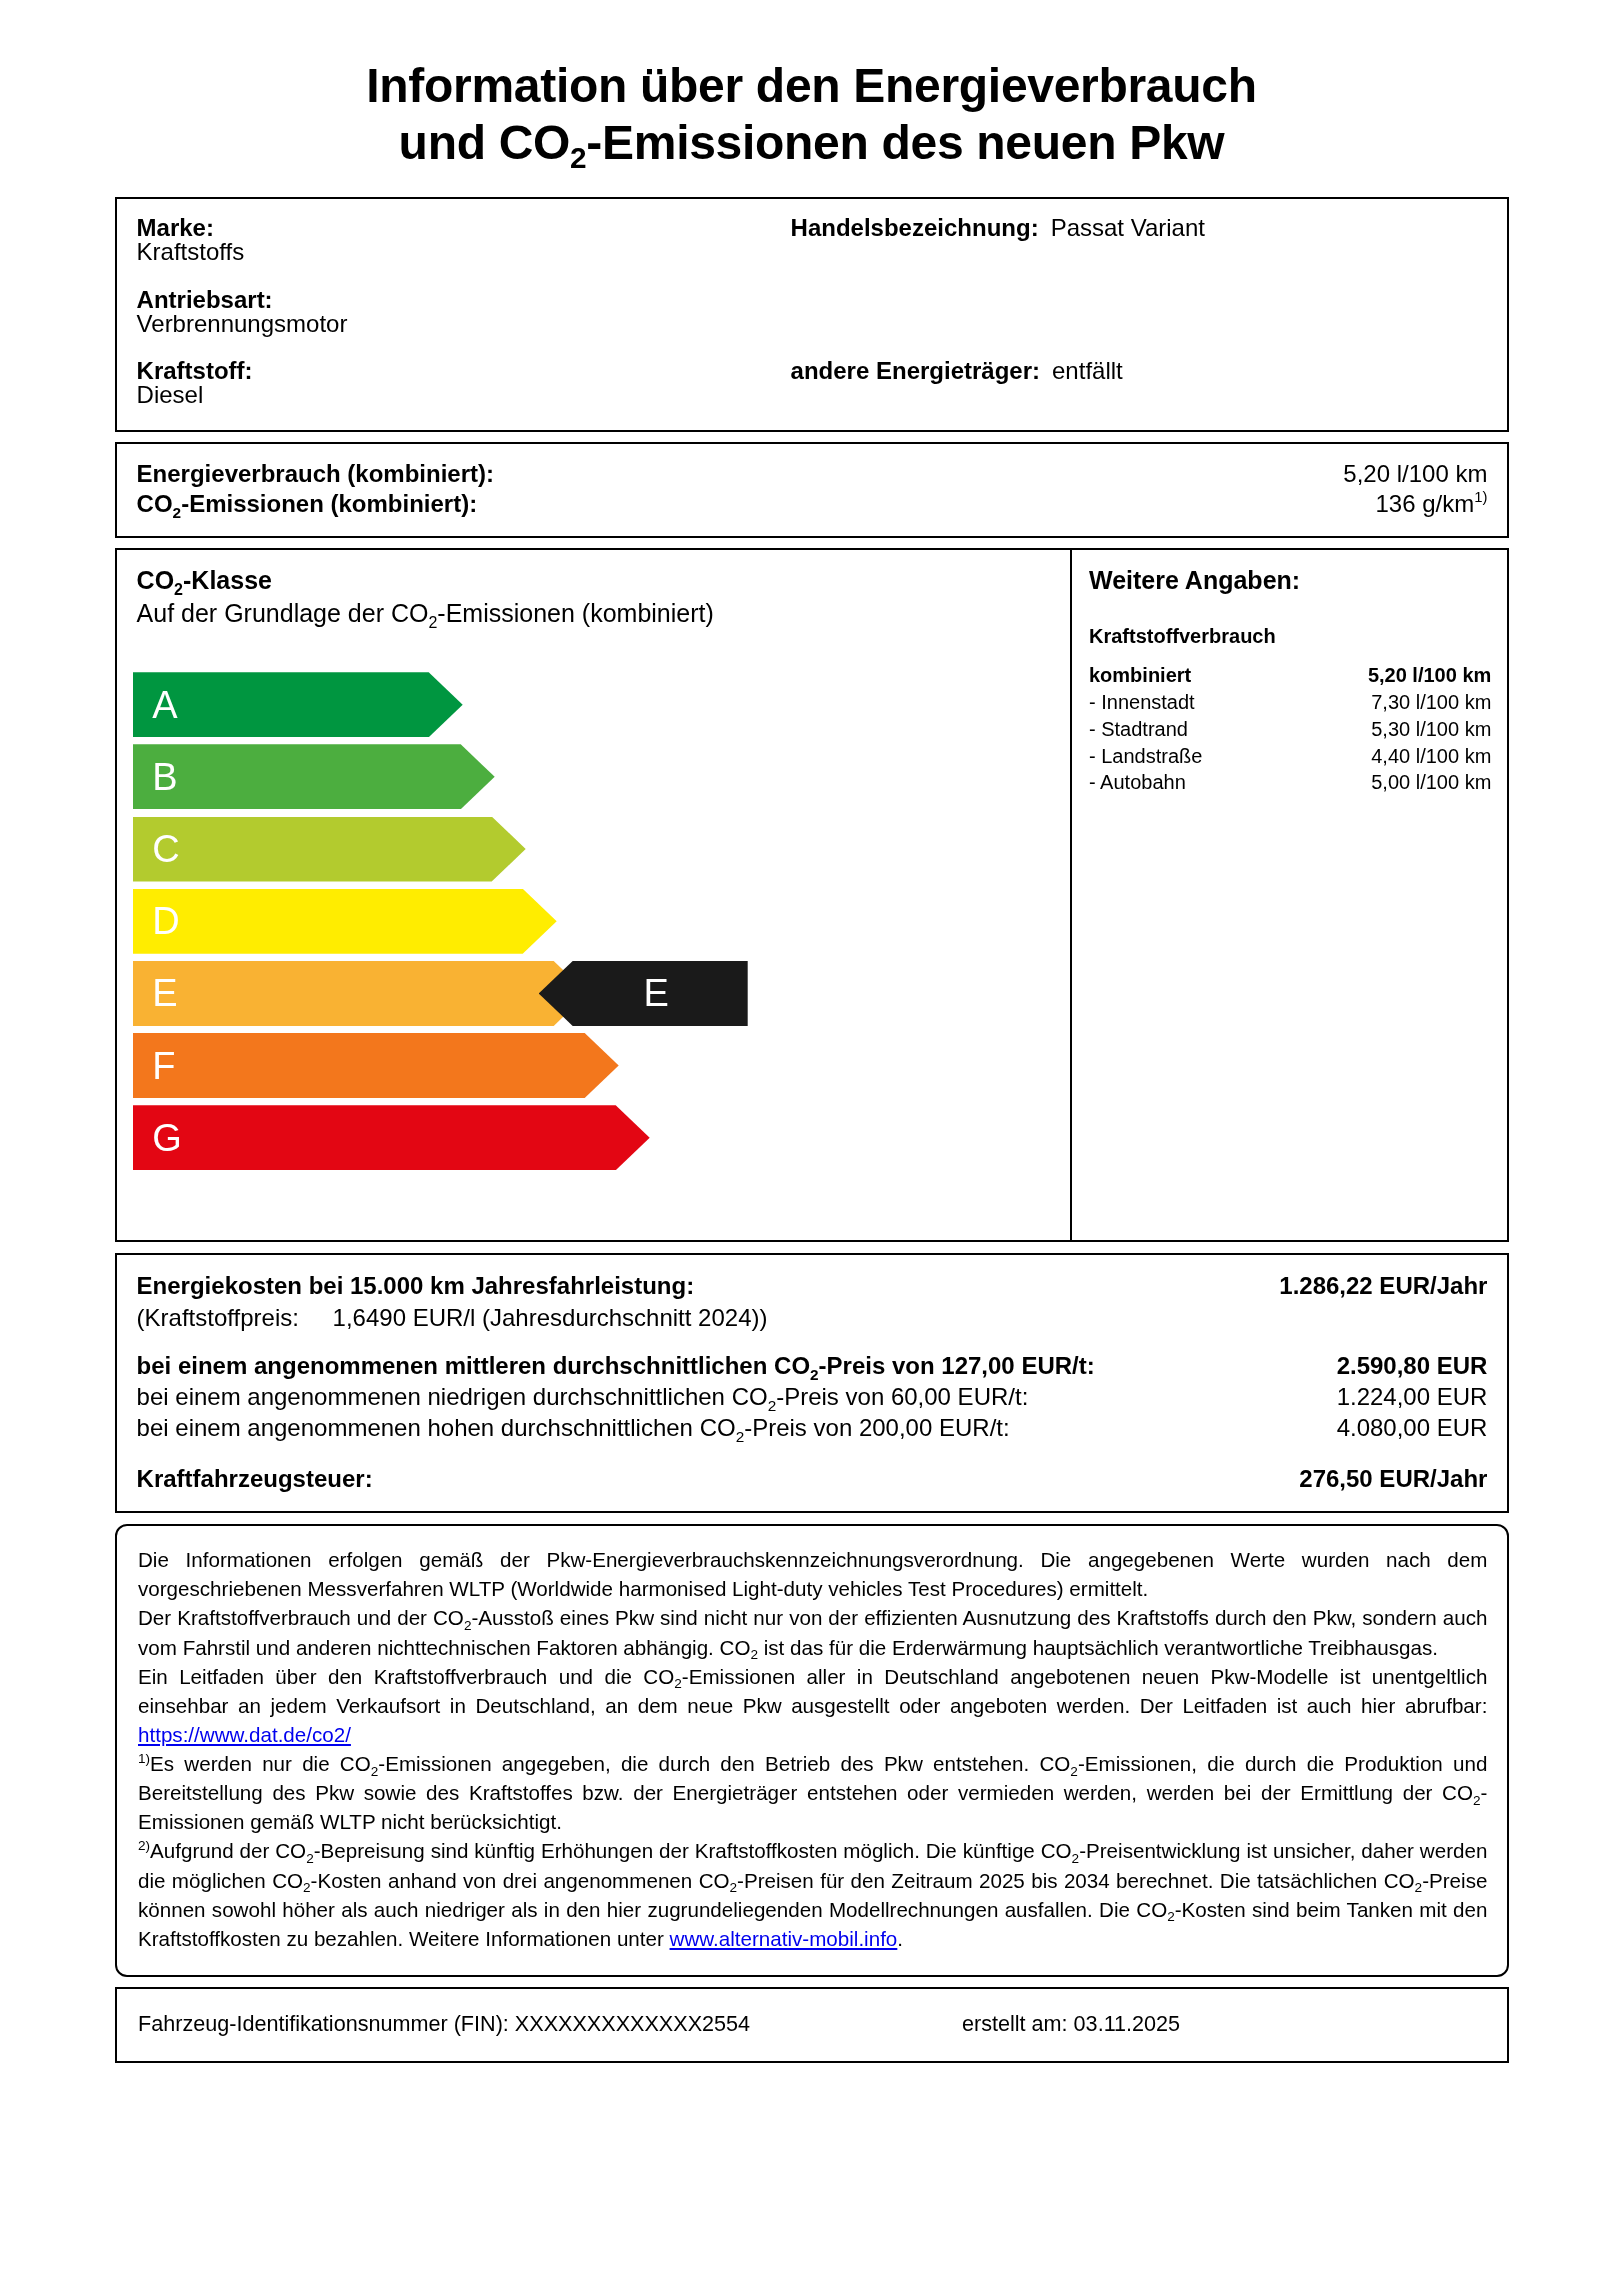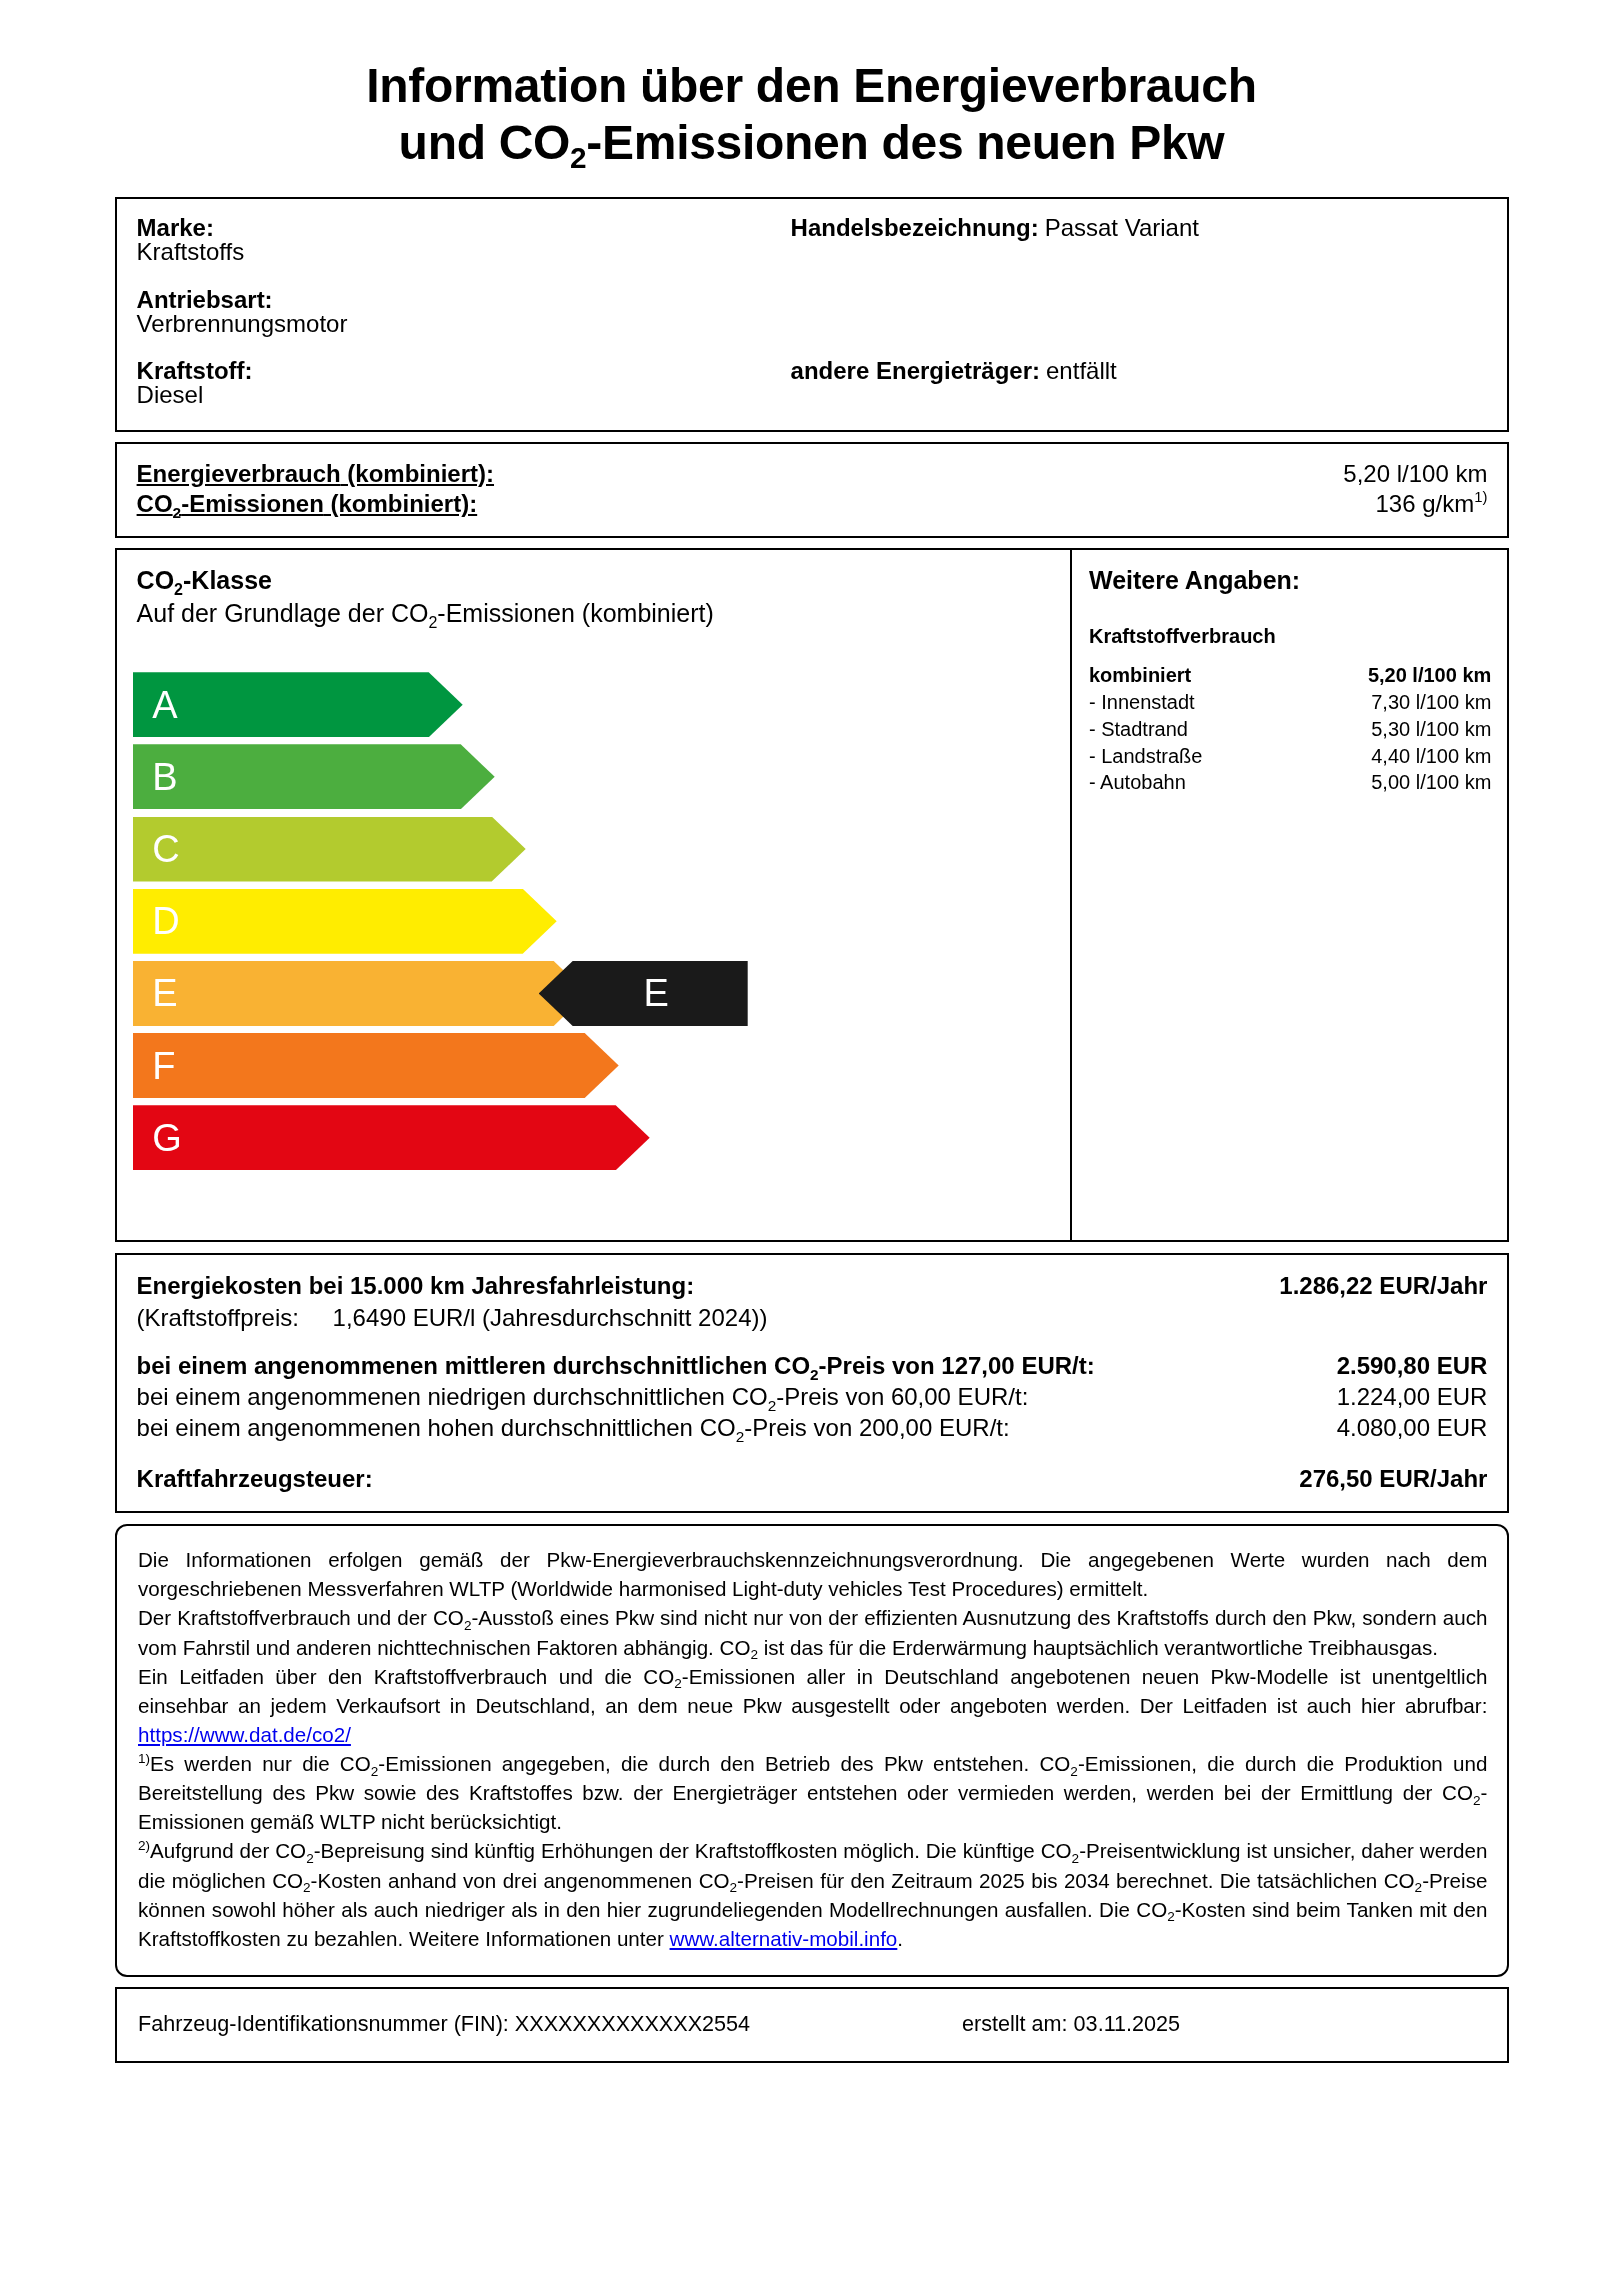--- a/index.html
+++ b/index.html
@@ -58,32 +58,32 @@
     font-size: 24px;
     line-height: 1.0;
     margin-bottom: 23.6px;
   }
   .ident-row:last-child { margin-bottom: 2.6px; }
   .ident-col-left  { width: 654px; display: flex; flex-direction: column; }
   .ident-col-right { flex: 1; display: flex; }
   .lbl { font-weight: bold; white-space: nowrap; }
   .val { font-weight: normal; white-space: nowrap; }
   .ident-col-left .lbl  { min-width: 143px; }
-  .ident-col-right .lbl { margin-right: 6px; }
+  .ident-col-right .lbl { margin-right: 12px; }
 
   
   .consum { padding: 14.4px 19.6px 15.7px 19.6px; }
   .consum-row {
     display: flex;
     justify-content: space-between;
     align-items: baseline;
     font-size: 24px;
     line-height: 1.28;
   }
-  .consum-label { font-weight: bold; text-decoration: underline; }
+  .consum-label { font-weight: bold; }
   .consum-value { font-weight: normal; white-space: nowrap; }
   .consum-label sub, .consum-value sub {
     font-size: 0.64em; vertical-align: baseline; position: relative; top: 5.9px;
   }
   .consum-value sup {
     font-size: 0.62em; vertical-align: baseline; position: relative; top: -10.5px;
   }
 
   
   .class-box {

